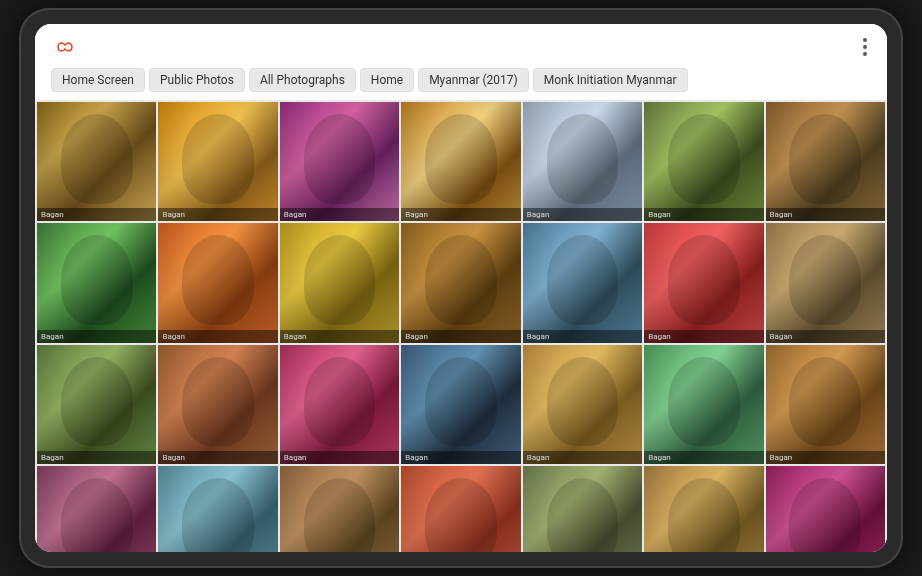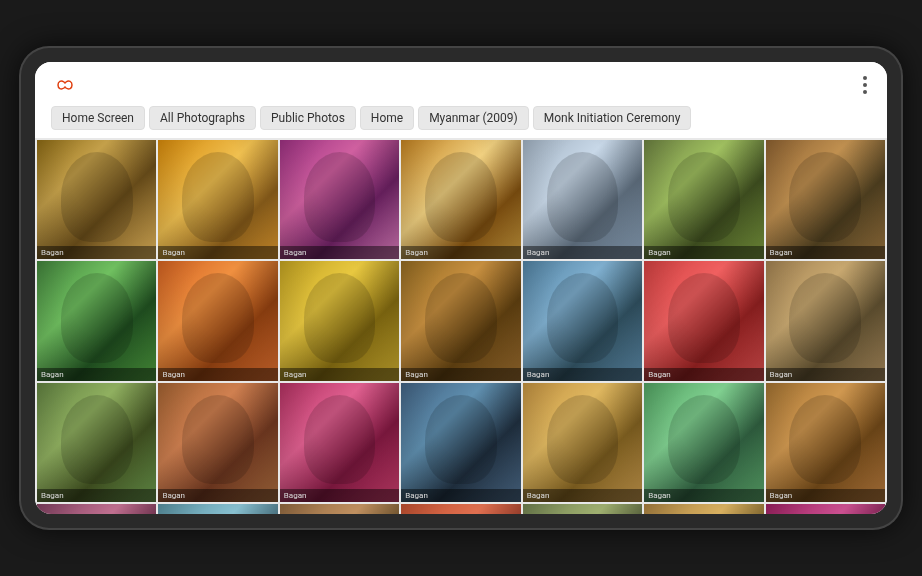--- a/index.html
+++ b/index.html
@@ -9,21 +9,21 @@
       align-items: center;
       justify-content: center;
       width: 922px;
       height: 576px;
       font-family: 'Roboto', Arial, sans-serif;
       overflow: hidden;
     }
 
     .device-frame {
       width: 880px;
-      height: 480px;
+      height: 556px;
       background: #2a2a2a;
       border-radius: 28px;
       padding: 14px;
       box-shadow: 0 0 0 2px #444, 0 0 30px rgba(0,0,0,0.8);
       position: relative;
     }
 
     .device-screen {
       width: 100%;
       height: 100%;
@@ -229,25 +229,25 @@
 
         <div class="header-menu-btn">
           <div class="dot"></div>
           <div class="dot"></div>
           <div class="dot"></div>
         </div>
       </div>
 
       <div class="breadcrumb">
         <div class="breadcrumb-item">Home Screen</div>
+        <div class="breadcrumb-item">Public Photos</div>
         <div class="breadcrumb-item">All Photographs</div>
-        <div class="breadcrumb-item">Public Photos</div>
         <div class="breadcrumb-item">Home</div>
-        <div class="breadcrumb-item">Myanmar (2009)</div>
-        <div class="breadcrumb-item">Monk Initiation Ceremony</div>
+        <div class="breadcrumb-item">Myanmar (2017)</div>
+        <div class="breadcrumb-item">Monk Initiation Myanmar</div>
       </div>
     </div>
 
     <div class="photo-grid-container">
       <div class="photo-grid" id="photo-grid">
 
       <div class="photo-cell p1">
             <div class="portrait-overlay"></div>
             <div class="photo-label">Bagan</div>
           </div>

